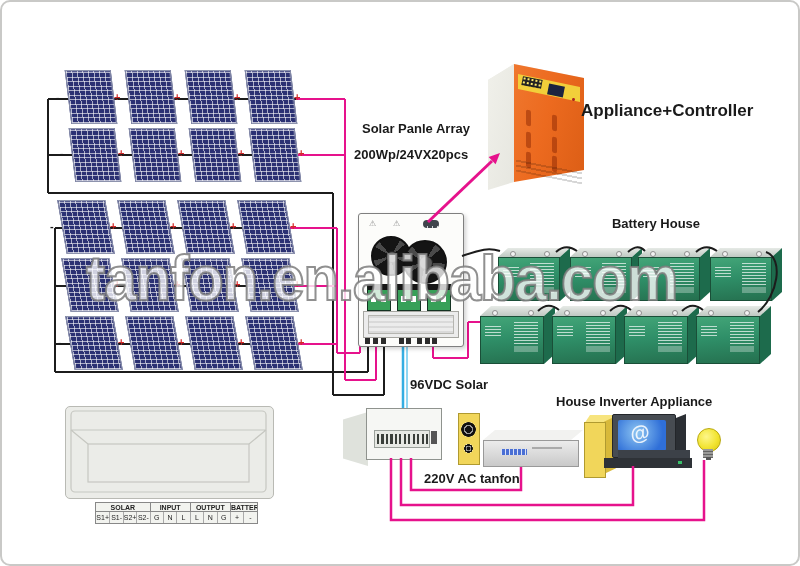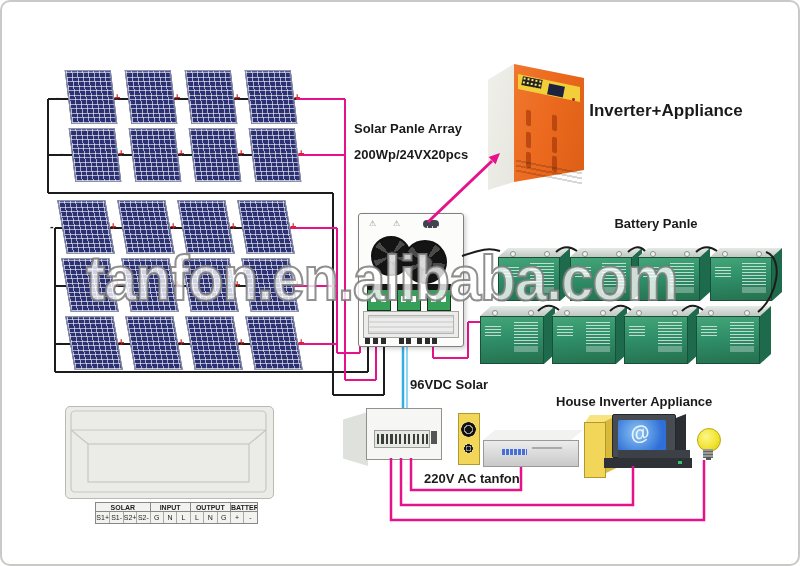--- a/index.html
+++ b/index.html
@@ -147,27 +147,27 @@
       <path d="M296,99H345 M293,155H345 M345,99V380 M345,380H376 M376,345V380
                M290,228H337 M294,286H337 M298,344H337 M337,228V353 M337,353H360 M360,345V353
                M433,345V358 M433,358H468 M468,322V358 M468,322H482"></path>
     </g>
     <path d="M403,345V410" stroke="#35aee2" stroke-width="2.5" fill="none"></path>
     <path d="M407,345V410" stroke="#8fd6f2" stroke-width="2" fill="none"></path>
   </svg>
 
   <div class="watermark">tanfon.en.alibaba.com</div>
 
-  <div class="lbl" style="left:354px;top:121px;">Solar Panle Array</div>
+  <div class="lbl" style="left:362px;top:121px;">Solar Panle Array</div>
   <div class="lbl" style="left:354px;top:147px;">200Wp/24VX20pcs</div>
   <div class="lbl center" style="left:581px;top:101px;width:170px;z-index:10;">
-    <div class="inv-title">Inverter+Appliance</div>
+    <div class="inv-title">Appliance+Controller</div>
   </div>
   <div class="lbl center" style="left:572px;top:216px;width:168px;">
-    <div>Battery Panle</div>
+    <div>Battery House</div>
   </div>
   <div class="lbl" style="left:410px;top:377px;">96VDC Solar</div>
   <div class="lbl" style="left:556px;top:394px;">House Inverter Appliance</div>
   <div class="lbl" style="left:424px;top:471px;">220V AC tanfon</div>
 
   <div class="controller">
     <span class="ctl-icon" style="left:10px;top:5px;">⚠</span>
     <span class="ctl-icon" style="left:34px;top:5px;">⚠</span>
     <span class="ctl-pill"></span>
     <span class="fan" style="left:12px;top:22px;width:36px;height:36px;"></span>

